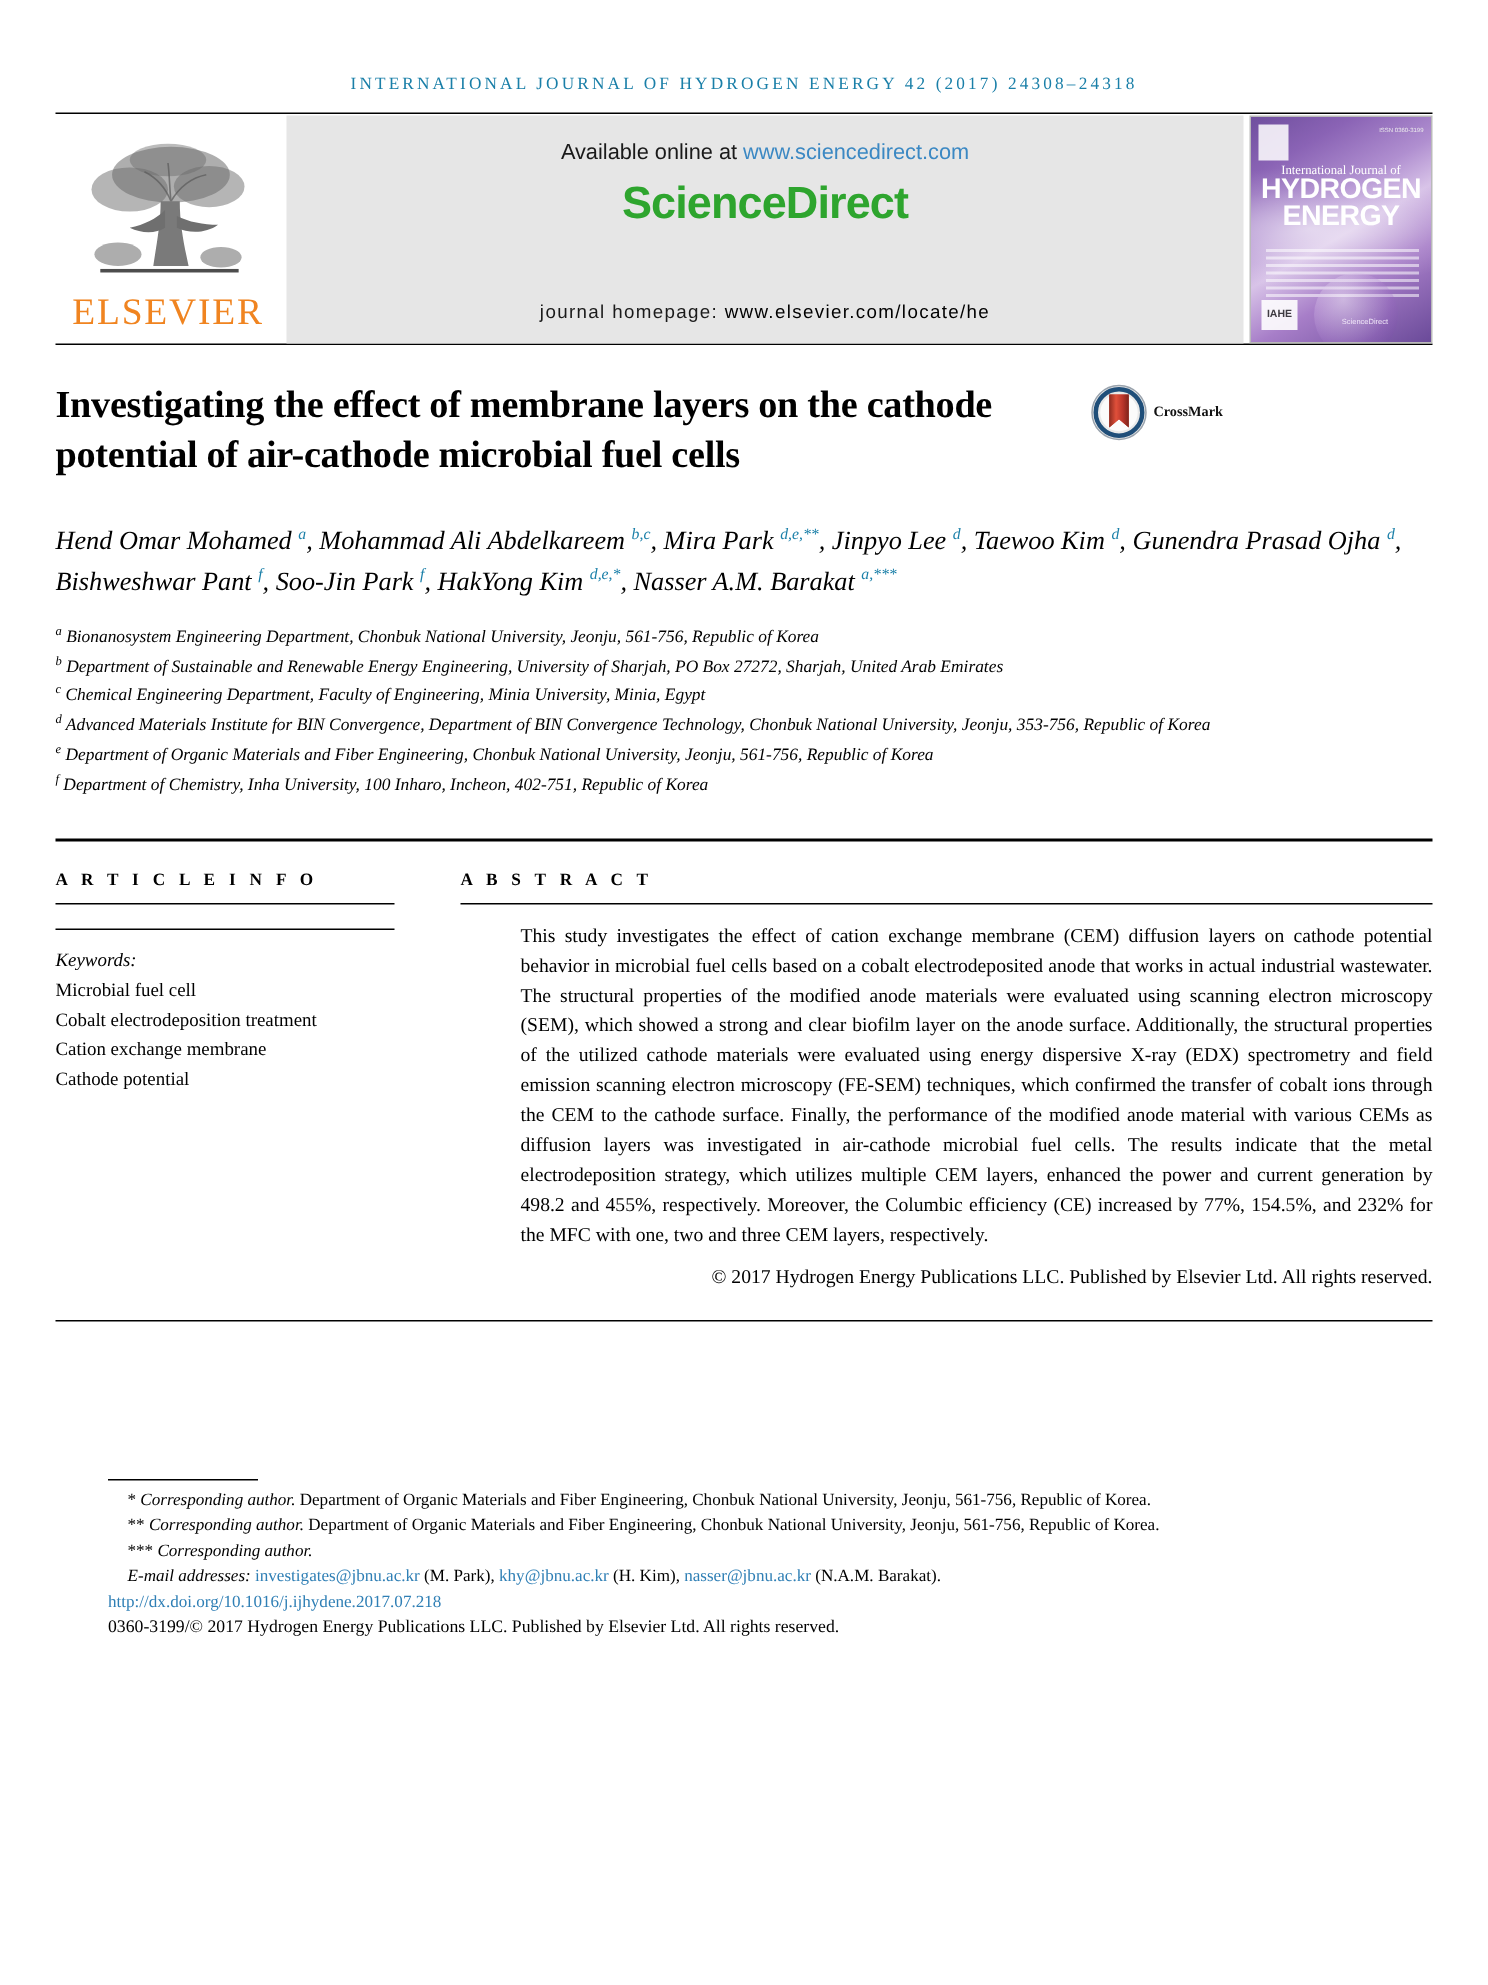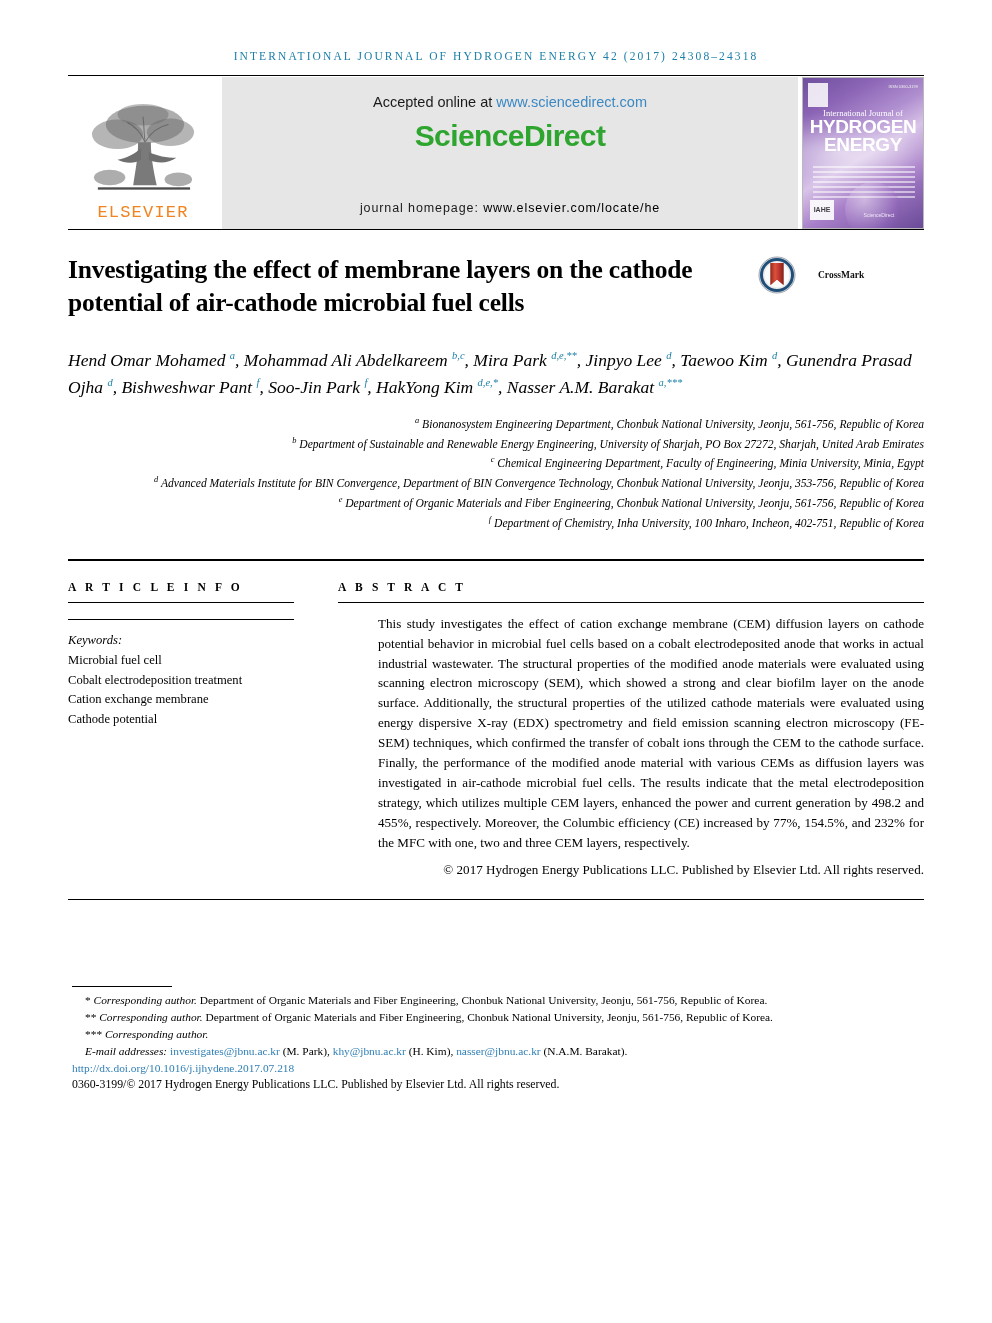--- a/index.html
+++ b/index.html
@@ -6,21 +6,21 @@
   html, body { margin: 0; padding: 0; }
   body {
     width: 992px;
     height: 1323px;
     background: #ffffff;
     font-family: "Liberation Serif", "DejaVu Serif", serif;
     color: #000;
     position: relative;
     overflow: hidden;
   }
-  .page { position: relative; width: 992px; height: 1136px; padding: 0 68px; }
+  .page { position: relative; width: 992px; height: 1136px; padding: 0 37px; }
 
   
   .running-head {
     text-align: center;
     color: #1a7fa8;
     font-family: "Liberation Serif", serif;
     font-size: 11.5px;
     letter-spacing: 2.1px;
     font-variant: small-caps;
     text-transform: uppercase;
@@ -43,23 +43,23 @@
     width: 150px;
     flex: 0 0 150px;
     display: flex;
     flex-direction: column;
     align-items: center;
     justify-content: flex-end;
     padding-bottom: 8px;
   }
   .elsevier-tree { width: 118px; height: 104px; }
   .elsevier-word {
-    font-family: Liberation Mono, monospace;
+    font-family: Liberation Serif, serif;
     color: #f08420;
-    font-size: 17px;
+    font-size: 25px;
     letter-spacing: 1.2px;
     line-height: 1;
     margin-top: 1px;
   }
   .sd-banner {
     flex: 1 1 auto;
     background: #e6e6e6;
     position: relative;
     margin: 0 4px;
     display: flex;
@@ -176,21 +176,21 @@
     line-height: 1.28;
     letter-spacing: -0.2px;
     margin: 0;
     max-width: 690px;
   }
   .crossmark {
     flex: 0 0 auto;
     width: 120px;
     display: flex;
     align-items: center;
-    gap: 22px;
+    gap: 4px;
     margin-top: 2px;
   }
   .crossmark-label {
     font-family: "Liberation Serif", serif;
     font-size: 9.5px;
     font-weight: bold;
     color: #111;
   }
 
   
@@ -203,21 +203,20 @@
   }
   .authors sup { color: #1a7fa8; font-style: italic; font-size: 10.5px; }
 
   
   .affiliations {
     font-family: "Liberation Serif", serif;
     font-style: italic;
     font-size: 11.6px;
     line-height: 1.55;
     margin-top: 14px;
-    text-align: right;
   }
   .affiliations div { margin-bottom: 0px; }
   .affiliations sup { font-size: 8.4px; font-style: italic; }
 
   
   .rule-heavy { border-top: 2.2px solid #000; margin-top: 26px; }
   .info-abstract { display: flex; margin-top: 20px; }
   .col-info { flex: 0 0 248px; padding-right: 22px; }
   .col-abstract { flex: 1 1 auto; padding-left: 22px; }
   .sec-head {
@@ -323,21 +322,21 @@
         <path d="M66 54 C74 58 84 60 94 60 C86 66 74 66 66 62 Z" fill="#6f6f6f"></path>
         <ellipse cx="26" cy="80" rx="16" ry="8" fill="#8a8a8a" opacity=".7"></ellipse>
         <ellipse cx="96" cy="82" rx="14" ry="7" fill="#8a8a8a" opacity=".7"></ellipse>
         <rect x="14" y="90" width="94" height="2.4" fill="#4d4d4d"></rect>
       </svg>
       <div class="elsevier-word">ELSEVIER</div>
     </div>
 
     <div class="sd-banner">
       <div class="sd-available">
-        <span>Accepted online at </span><a href="#">www.sciencedirect.com</a>
+        <span>Available online at </span><a href="#">www.sciencedirect.com</a>
       </div>
       <div class="sd-logo">ScienceDirect</div>
       <div class="sd-homepage">
         <span>journal homepage: </span><a href="#">www.elsevier.com/locate/he</a>
       </div>
     </div>
 
     <div class="cover-thumb">
       <div class="cover-sheen"></div>
       <div class="cover-elsevier-badge"></div>

